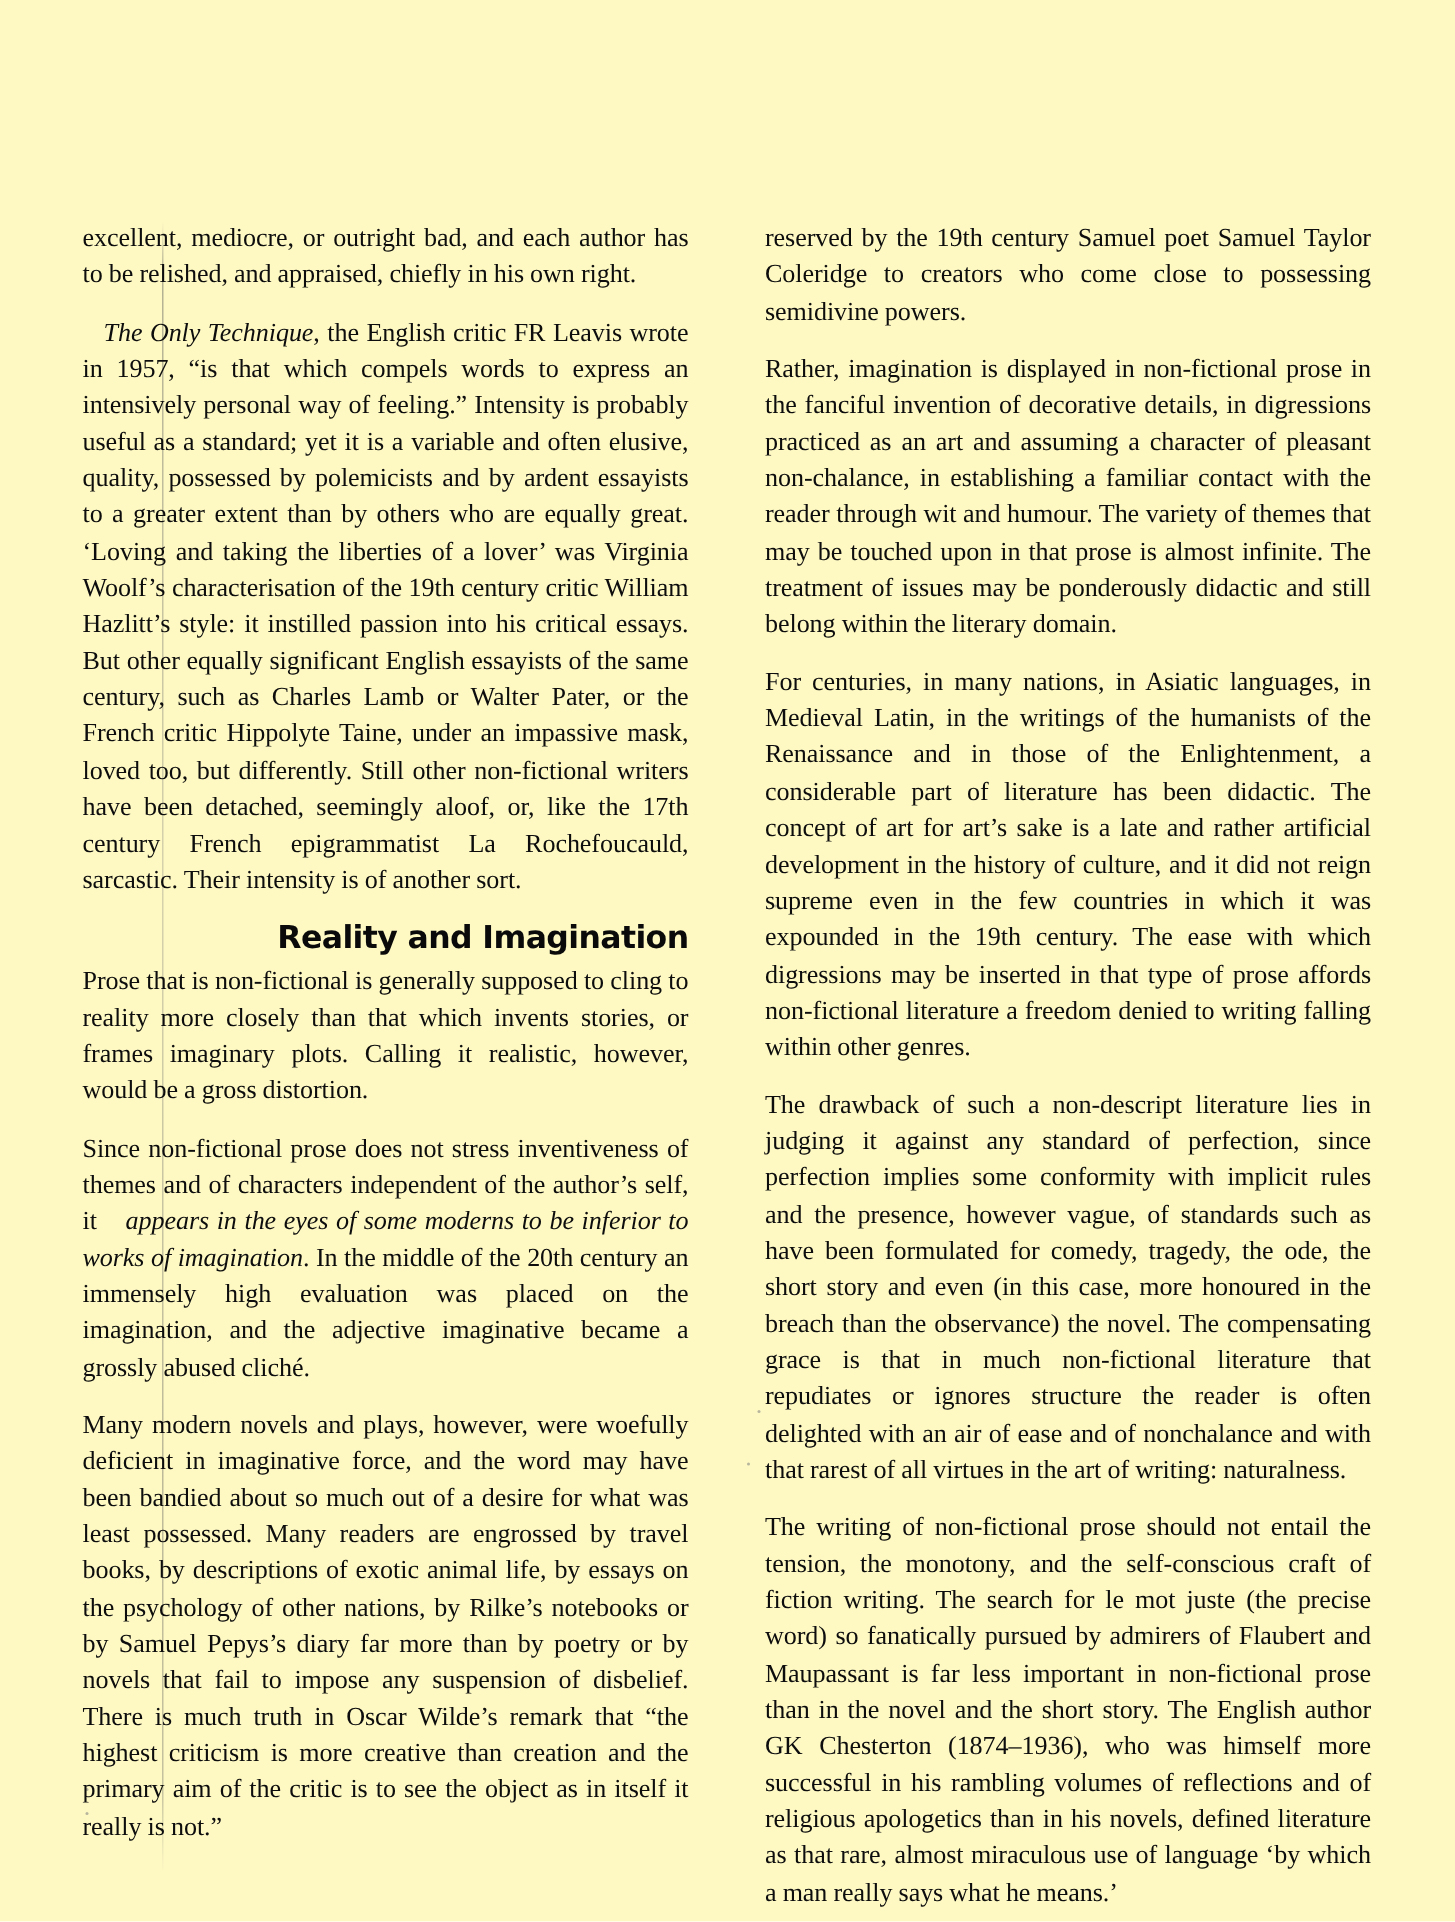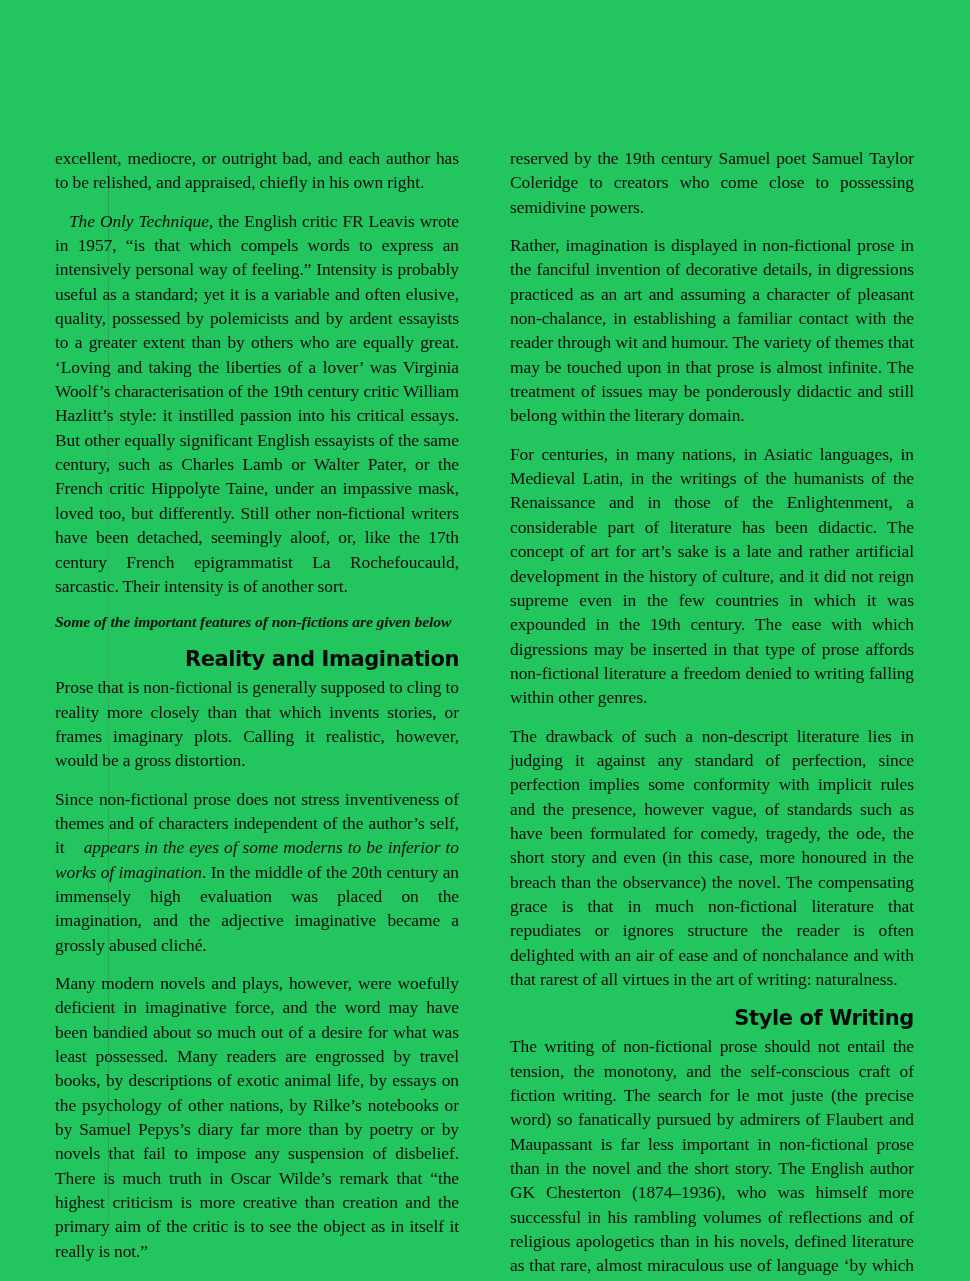--- a/index.html
+++ b/index.html
@@ -13,21 +13,21 @@
     position: relative;
     overflow: hidden;
     font-family: "Liberation Serif", "DejaVu Serif", serif;
     color: #0d0d0d;
   }
 
   
   #page {
     position: absolute;
     inset: 0;
-    background: #22c55e;
+    background: #fef9c3;
   }
 
   
   .scan-line {
     position: absolute;
     left: 108px;
     top: 148px;
     width: 1px;
     height: 1100px;
     background: linear-gradient(to bottom,
@@ -131,21 +131,20 @@
 
   <div class="columns">
 
     <div class="col">
 
       <p class="body">excellent, mediocre, or outright bad, and each author has to be relished, and appraised, chiefly in his own right.</p>
 
       <p class="body"><i>The Only Technique</i><span>, the English critic FR Leavis wrote in 1957, “is that which compels words to express an intensively personal way of feeling.” Intensity is probably useful as a standard; yet it is a variable and often elusive, quality, possessed by polemicists and by ardent essayists to a greater extent than by others who are equally great. ‘Loving and taking the liberties of a lover’ was Virginia Woolf’s characterisation of the 19th century critic William Hazlitt’s style: it instilled passion into his critical essays. But other equally significant English essayists of the same century, such as Charles Lamb or Walter Pater, or the French critic Hippolyte Taine, under an impassive mask, loved too, but differently. Still other non-fictional writers have been detached, seemingly aloof, or, like the 17th century French epigrammatist La Rochefoucauld, sarcastic. Their intensity is of another sort.</span></p>
 
 
-      <div class="subtitle">Some of the important features of non-fictions are given below</div>
 
       <h2 class="sub-heading">Reality and Imagination</h2>
 
       <p class="body">Prose that is non-fictional is generally supposed to cling to reality more closely than that which invents stories, or frames imaginary plots. Calling it realistic, however, would be a gross distortion.</p>
 
       <p class="body"><span>Since non-fictional prose does not stress inventiveness of themes and of characters independent of the author’s self, it </span><i>appears in the eyes of some moderns to be inferior to works of imagination</i><span>. In the middle of the 20th century an immensely high evaluation was placed on the imagination, and the adjective imaginative became a grossly abused cliché.</span></p>
 
       <p class="body">Many modern novels and plays, however, were woefully deficient in imaginative force, and the word may have been bandied about so much out of a desire for what was least possessed. Many readers are engrossed by travel books, by descriptions of exotic animal life, by essays on the psychology of other nations, by Rilke’s notebooks or by Samuel Pepys’s diary far more than by poetry or by novels that fail to impose any suspension of disbelief. There is much truth in Oscar Wilde’s remark that “the highest criticism is more creative than creation and the primary aim of the critic is to see the object as in itself it really is not.”</p>
 
     </div>
@@ -153,20 +152,19 @@
     <div class="col">
 
       <p class="body">reserved by the 19th century Samuel poet Samuel Taylor Coleridge to creators who come close to possessing semidivine powers.</p>
 
       <p class="body">Rather, imagination is displayed in non-fictional prose in the fanciful invention of decorative details, in digressions practiced as an art and assuming a character of pleasant non-chalance, in establishing a familiar contact with the reader through wit and humour. The variety of themes that may be touched upon in that prose is almost infinite. The treatment of issues may be ponderously didactic and still belong within the literary domain.</p>
 
       <p class="body">For centuries, in many nations, in Asiatic languages, in Medieval Latin, in the writings of the humanists of the Renaissance and in those of the Enlightenment, a considerable part of literature has been didactic. The concept of art for art’s sake is a late and rather artificial development in the history of culture, and it did not reign supreme even in the few countries in which it was expounded in the 19th century. The ease with which digressions may be inserted in that type of prose affords non-fictional literature a freedom denied to writing falling within other genres.</p>
 
       <p class="body">The drawback of such a non-descript literature lies in judging it against any standard of perfection, since perfection implies some conformity with implicit rules and the presence, however vague, of standards such as have been formulated for comedy, tragedy, the ode, the short story and even (in this case, more honoured in the breach than the observance) the novel. The compensating grace is that in much non-fictional literature that repudiates or ignores structure the reader is often delighted with an air of ease and of nonchalance and with that rarest of all virtues in the art of writing: naturalness.</p>
 
-      <h2 class="sub-heading right-col">Style of Writing</h2>
 
       <p class="body">The writing of non-fictional prose should not entail the tension, the monotony, and the self-conscious craft of fiction writing. The search for le mot juste (the precise word) so fanatically pursued by admirers of Flaubert and Maupassant is far less important in non-fictional prose than in the novel and the short story. The English author GK Chesterton (1874–1936), who was himself more successful in his rambling volumes of reflections and of religious apologetics than in his novels, defined literature as that rare, almost miraculous use of language ‘by which a man really says what he means.’</p>
 
     </div>
 
   </div>
 </div>
 
 </body></html>

